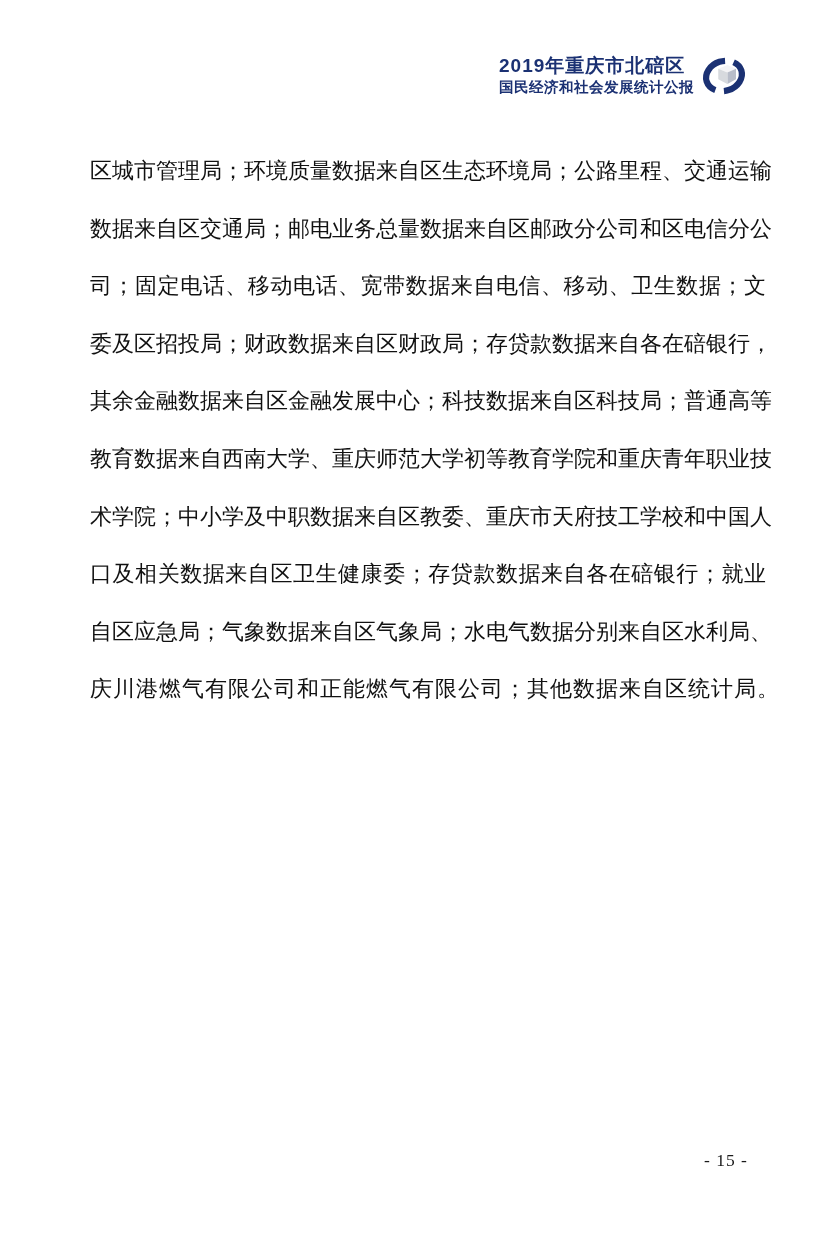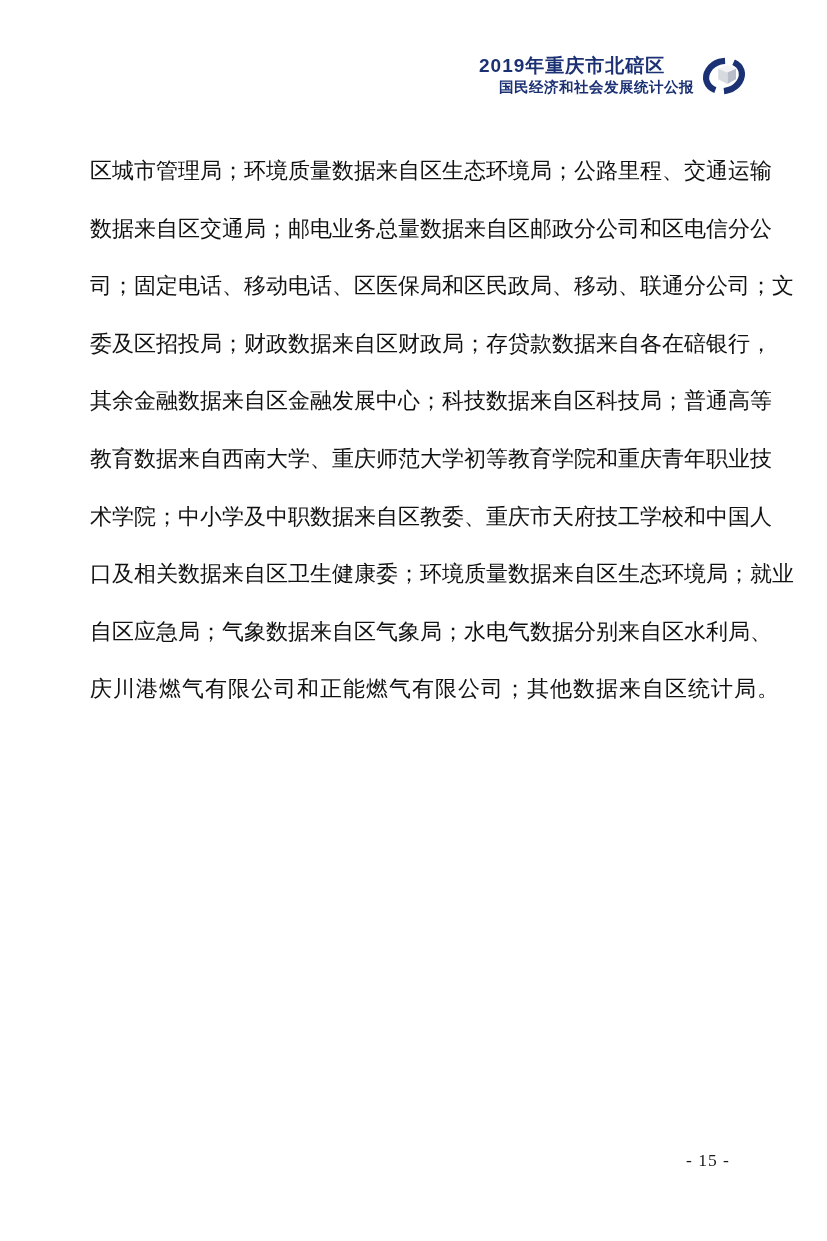--- a/index.html
+++ b/index.html
@@ -30,21 +30,20 @@
     line-height: 24px;
     white-space: nowrap;
   }
   .header-title-2 {
     font-family: "Liberation Sans", "DejaVu Sans", sans-serif;
     font-weight: 700;
     font-size: 14.5px;
     letter-spacing: 0.5px;
     line-height: 19px;
     white-space: nowrap;
-    margin-left: 20px;
   }
   .logo { display: block; }
 
   
   .body-text {
     position: absolute;
     left: 90px;
     top: 132px;
     width: 676px;
     font-size: 22px;
@@ -59,21 +58,21 @@
   }
   .line.last {
     text-align: left;
     text-align-last: left;
     letter-spacing: 1px;
   }
 
   
   .footer-pagenum {
     position: absolute;
-    left: 686px;
+    left: 704px;
     top: 1150px;
     font-size: 17.5px;
     color: #1a1a1a;
     letter-spacing: 1px;
   }
 </style>
 </head>
 <body>
 
 <div class="page">
@@ -87,25 +86,25 @@
       <ellipse cx="24" cy="25" rx="19" ry="15.5" fill="none" stroke="#1b3173" stroke-width="6.5" stroke-dasharray="46 9" stroke-dashoffset="14" transform="rotate(-18 24 25)"></ellipse>
       <polygon points="18,17.5 27.5,13.5 36.5,17.5 27.5,21.5" fill="#f4f4f6"></polygon>
       <polygon points="27.5,21.5 36.5,17.5 36.5,28.5 27.5,33.5" fill="#b8bdc9"></polygon>
       <polygon points="18,17.5 27.5,21.5 27.5,33.5 18,28.5" fill="#d7dade"></polygon>
     </svg>
   </div>
 
   <div class="body-text">
     <div class="line">区城市管理局；环境质量数据来自区生态环境局；公路里程、交通运输</div>
     <div class="line">数据来自区交通局；邮电业务总量数据来自区邮政分公司和区电信分公</div>
-    <div class="line">司；固定电话、移动电话、区医保局和区民政局、移动、联通分公司；文</div>
+    <div class="line">司；固定电话、移动电话、宽带数据来自电信、移动、卫生数据；文</div>
     <div class="line">委及区招投局；财政数据来自区财政局；存贷款数据来自各在碚银行，</div>
     <div class="line">其余金融数据来自区金融发展中心；科技数据来自区科技局；普通高等</div>
     <div class="line">教育数据来自西南大学、重庆师范大学初等教育学院和重庆青年职业技</div>
     <div class="line">术学院；中小学及中职数据来自区教委、重庆市天府技工学校和中国人</div>
-    <div class="line">口及相关数据来自区卫生健康委；环境质量数据来自区生态环境局；就业</div>
+    <div class="line">口及相关数据来自区卫生健康委；存贷款数据来自各在碚银行；就业</div>
     <div class="line">自区应急局；气象数据来自区气象局；水电气数据分别来自区水利局、</div>
     <div class="line last">庆川港燃气有限公司和正能燃气有限公司；其他数据来自区统计局。</div>
   </div>
 
   <div class="footer-pagenum">- 15 -</div>
 
 </div>
 
 </body></html>

